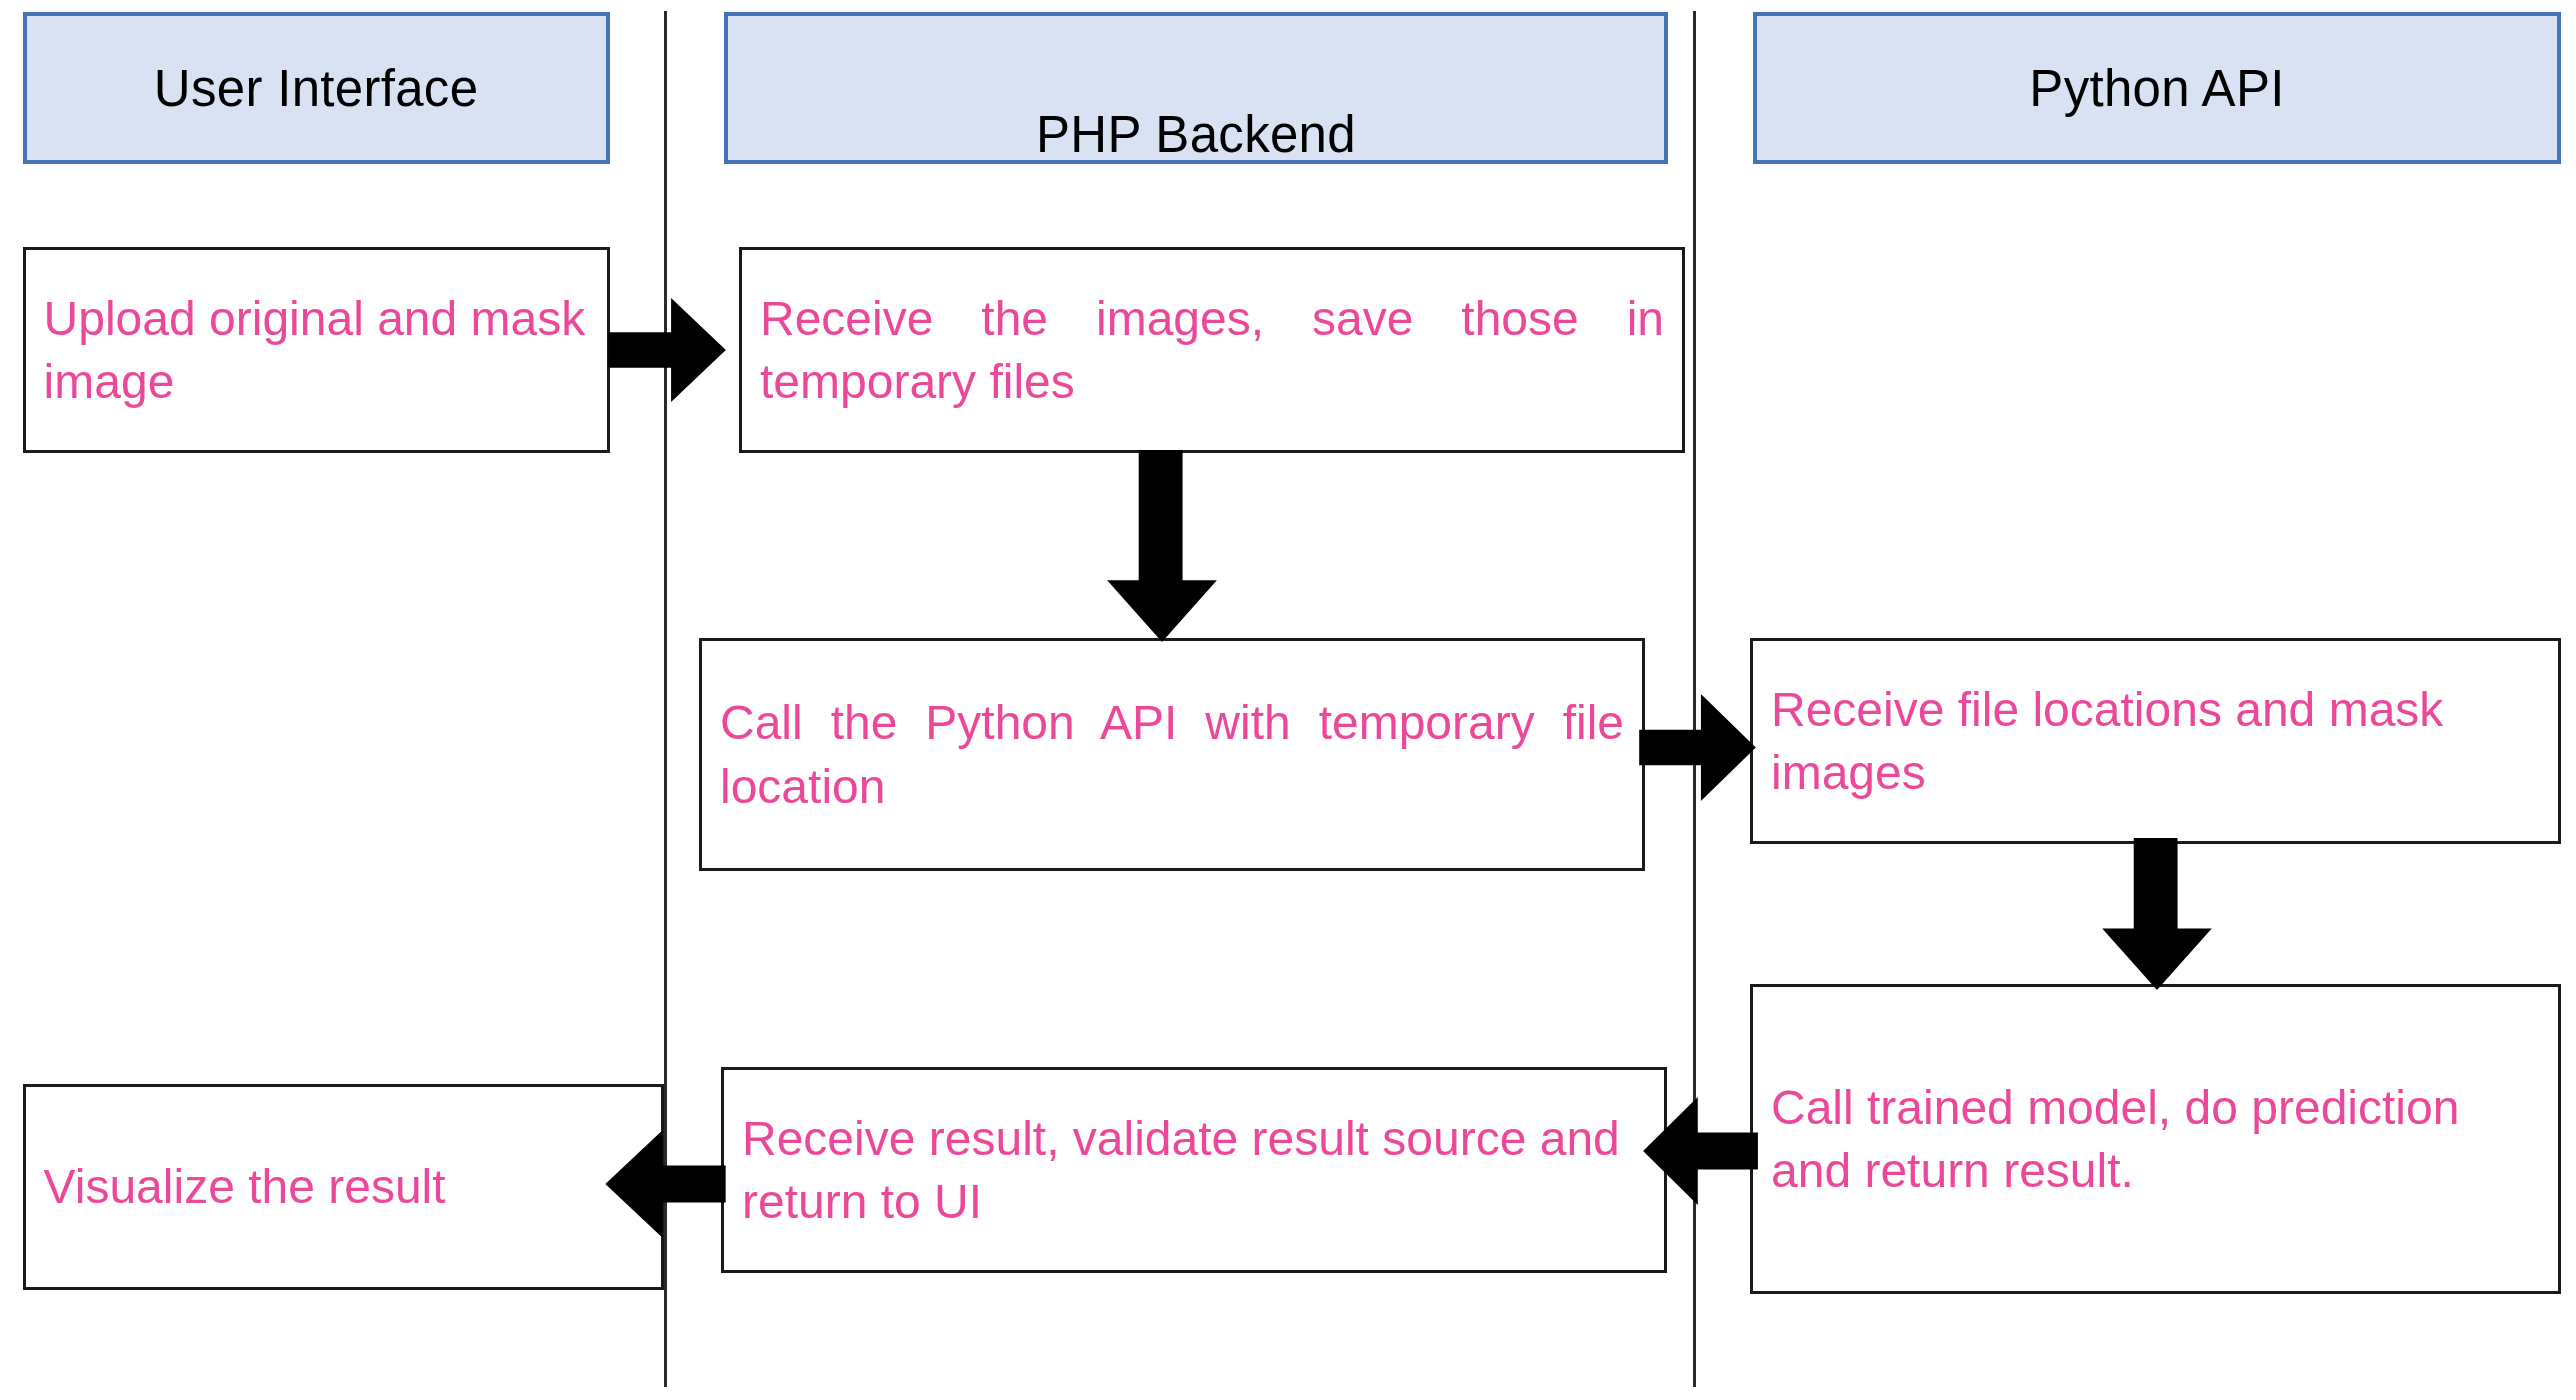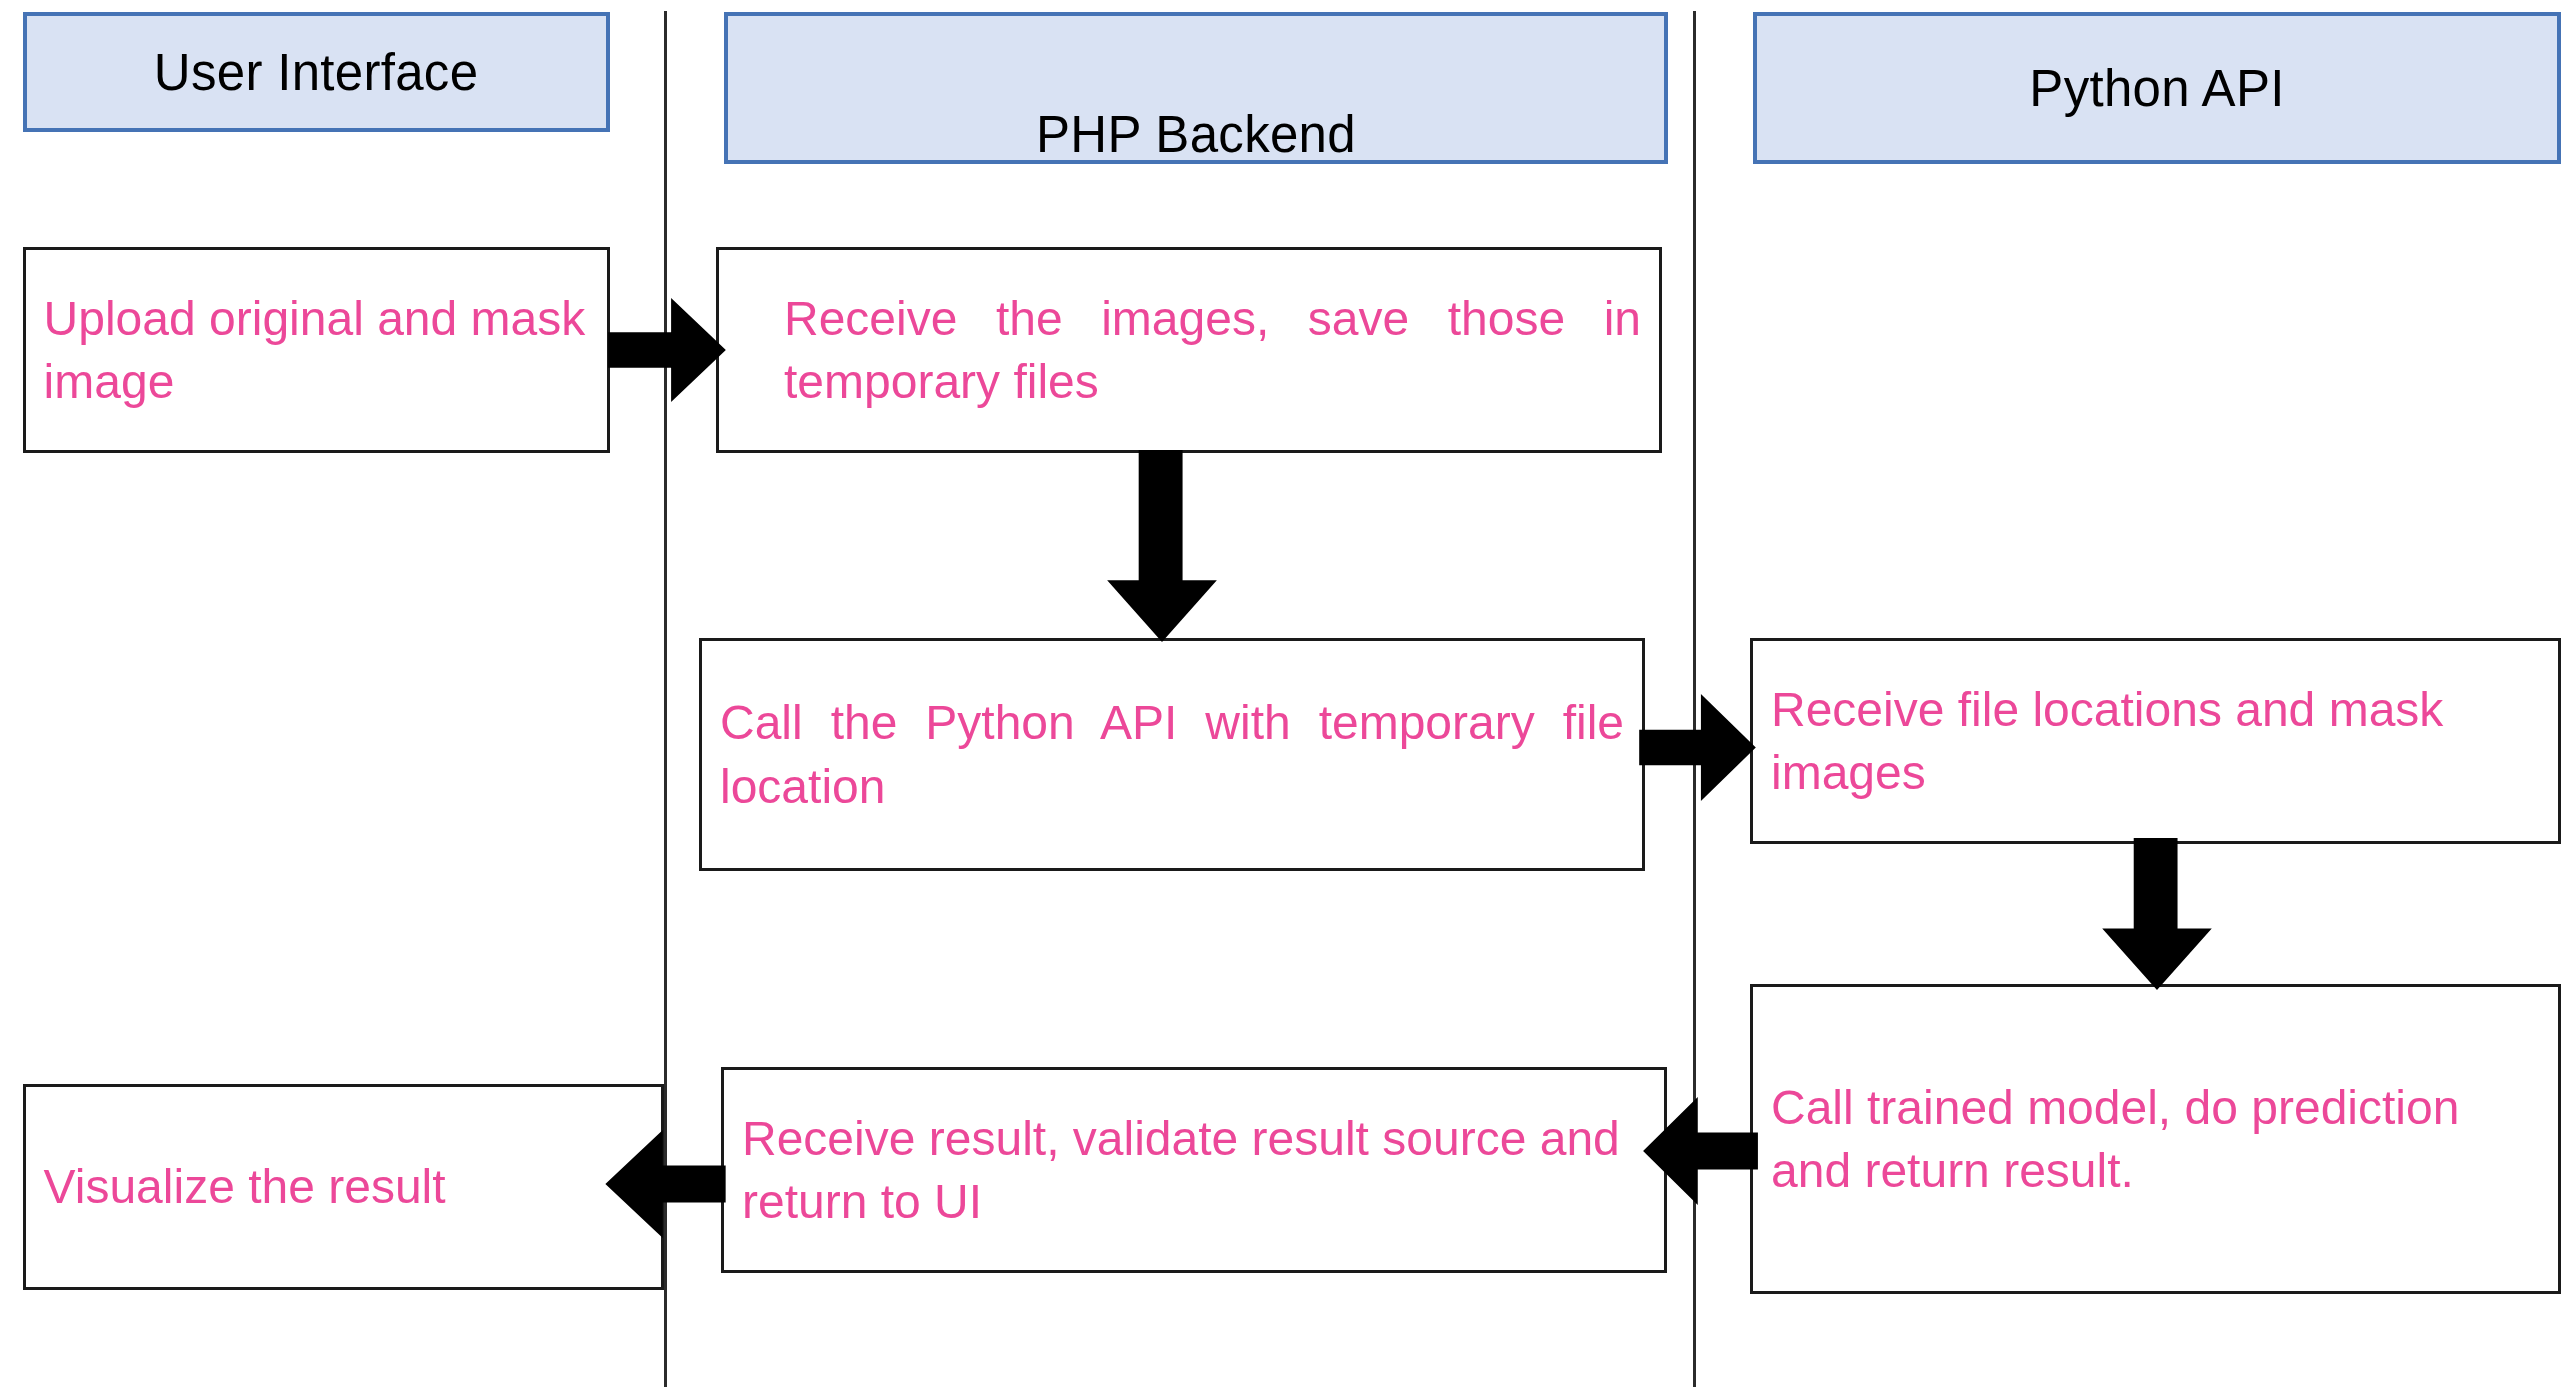--- a/index.html
+++ b/index.html
@@ -70,37 +70,37 @@
   .arrow svg { display: block; }
 </style>
 </head>
 <body>
 
 <div id="canvas">
 
   <div class="lane-divider" style="left:664px; top:11px; height:1376px;"></div>
   <div class="lane-divider" style="left:1693px; top:11px; height:1376px;"></div>
 
-  <div class="lane-header" style="left:22.6px; top:12.3px; width:587px; height:120px;">
+  <div class="lane-header" style="left:22.6px; top:12.3px; width:587px; height:152px;">
     <span class="lane-header-label">User Interface</span>
   </div>
 
   <div class="lane-header" style="left:724px; top:12.3px; width:944px; height:152px;align-items:flex-end;">
     <span class="lane-header-label">PHP Backend</span>
   </div>
 
   <div class="lane-header" style="left:1753px; top:12.3px; width:808px; height:152px;">
     <span class="lane-header-label">Python API</span>
   </div>
 
   <div class="node" style="left:22.6px; top:247px; width:587px; height:206px;">
     <div class="node-text">Upload original and mask image</div>
   </div>
 
-  <div class="node" style="left:716px; top:247px; width:946px; height:206px;padding-left:47px;">
+  <div class="node" style="left:739px; top:247px; width:946px; height:206px;">
     <div class="node-text justify">Receive the images, save those in temporary files</div>
   </div>
 
   <div class="node" style="left:699px; top:638px; width:946px; height:233px;">
     <div class="node-text justify">Call the Python API with temporary file location</div>
   </div>
 
   <div class="node" style="left:1750px; top:638px; width:811px; height:206px;">
     <div class="node-text">Receive file locations and mask images</div>
   </div>

